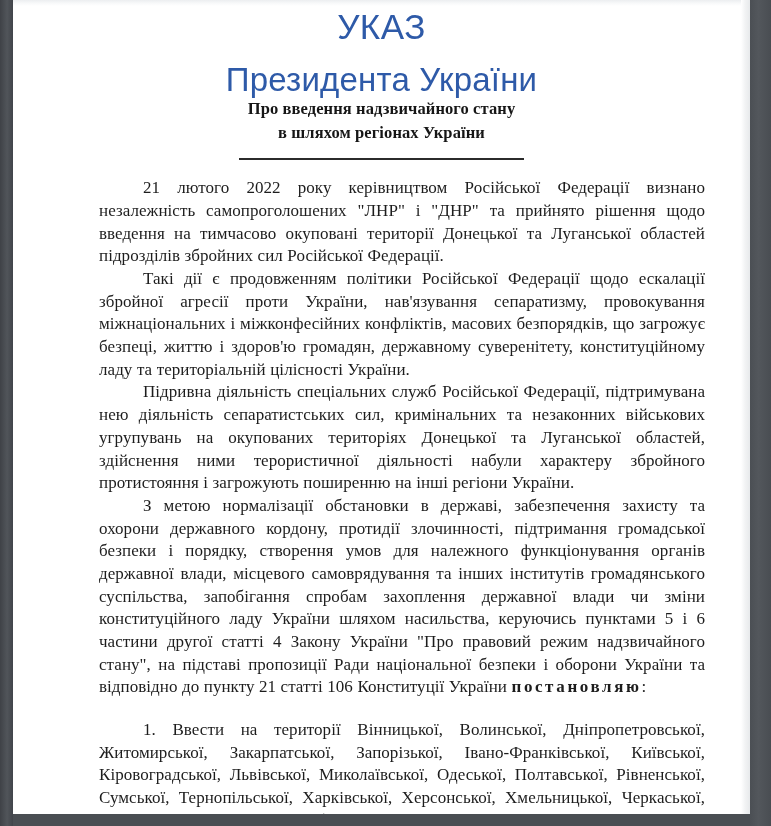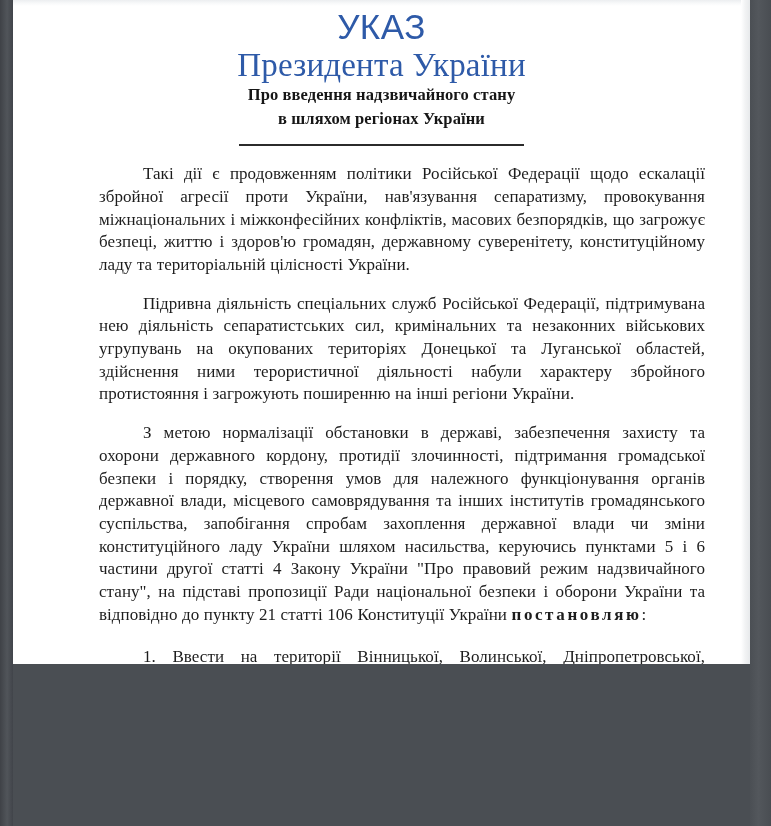--- a/index.html
+++ b/index.html
@@ -40,21 +40,21 @@
     width: 21px;
     background: linear-gradient(to right, #4b4f54 0%, #53575c 40%, #494d52 100%);
   }
 
   
   #page {
     position: absolute;
     left: 13px;
     top: 0;
     width: 737px;
-    height: 664px;
+    height: 814px;
     background: #ffffff;
     overflow: hidden;
   }
   
   .scan-top-tint {
     position: absolute;
     left: 0; right: 0; top: 0;
     height: 6px;
     background: linear-gradient(to bottom, #eceef0 0%, #f8f9fa 55%, #ffffff 100%);
   }
@@ -85,22 +85,21 @@
     display: block;
     font-size: 35px;
     letter-spacing: 0.5px;
     font-weight: 400;
   }
   .decree-title-sub {
     display: block;
     font-size: 33px;
     letter-spacing: 0.2px;
     font-weight: 400;
-    margin-top: 2px;
-    font-family: Liberation Serif, serif;
+    margin-top: 16px;
   }
 
   
   .subject-block {
     text-align: center;
     color: #161616;
   }
   .subject-line {
     display: block;
     font-weight: bold;
@@ -125,21 +124,21 @@
   .decree-body p {
     margin: 0;
     text-align: justify;
     text-indent: 44px;
     font-size: 17px;
     line-height: 1.335;
     letter-spacing: 0.05px;
     word-spacing: 0.2px;
   }
   .decree-body p.spaced-before {
-    margin-top: 16px;
+    margin-top: 0;
     font-family: Liberation Serif, serif;
   }
   .decree-body p.clause {
     margin-top: 20px;
   }
   .emphasis-spaced {
     font-weight: bold;
     letter-spacing: 2.6px;
   }
 </style>
@@ -164,20 +163,21 @@
 
       <div class="subject-block">
         <span class="subject-line">Про введення надзвичайного стану</span>
         <span class="subject-line">в шляхом регіонах України</span>
       </div>
 
       <div class="rule"></div>
 
       <div class="decree-body">
 
+        <p>21 лютого 2022 року керівництвом Російської Федерації визнано незалежність самопроголошених "ЛНР" і "ДНР" та прийнято рішення щодо введення на тимчасово окуповані території Донецької та Луганської областей підрозділів збройних сил Російської Федерації.</p>
 
         <p class="spaced-before">Такі дії є продовженням політики Російської Федерації щодо ескалації збройної агресії проти України, нав'язування сепаратизму, провокування міжнаціональних і міжконфесійних конфліктів, масових безпорядків, що загрожує безпеці, життю і здоров'ю громадян, державному суверенітету, конституційному ладу та територіальній цілісності України.</p>
 
         <p class="spaced-before">Підривна діяльність спеціальних служб Російської Федерації, підтримувана нею діяльність сепаратистських сил, кримінальних та незаконних військових угрупувань на окупованих територіях Донецької та Луганської областей, здійснення ними терористичної діяльності набули характеру збройного протистояння і загрожують поширенню на інші регіони України.</p>
 
         <p class="spaced-before"><span>З метою нормалізації обстановки в державі, забезпечення захисту та охорони державного кордону, протидії злочинності, підтримання громадської безпеки і порядку, створення умов для належного функціонування органів державної влади, місцевого самоврядування та інших інститутів громадянського суспільства, запобігання спробам захоплення державної влади чи зміни конституційного ладу України шляхом насильства, керуючись пунктами 5 і 6 частини другої статті 4 Закону України "Про правовий режим надзвичайного стану", на підставі пропозиції Ради національної безпеки і оборони України та відповідно до пункту 21 статті 106 Конституції України </span><span class="emphasis-spaced">постановляю</span><span>:</span></p>
 
         <p class="clause">1. Ввести на території Вінницької, Волинської, Дніпропетровської, Житомирської, Закарпатської, Запорізької, Івано-Франківської, Київської, Кіровоградської, Львівської, Миколаївської, Одеської, Полтавської, Рівненської, Сумської, Тернопільської, Харківської, Херсонської, Хмельницької, Черкаської, Чернівецької, Чернігівської областей, міста Києва надзвичайний стан з 00 годин 00 хвилин 24 лютого 2022 року строком на 30 діб.</p>
 
       </div>

